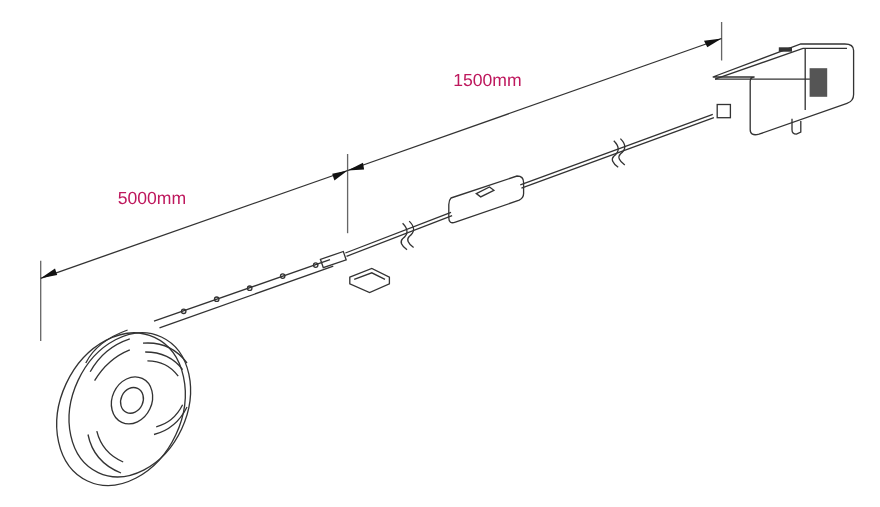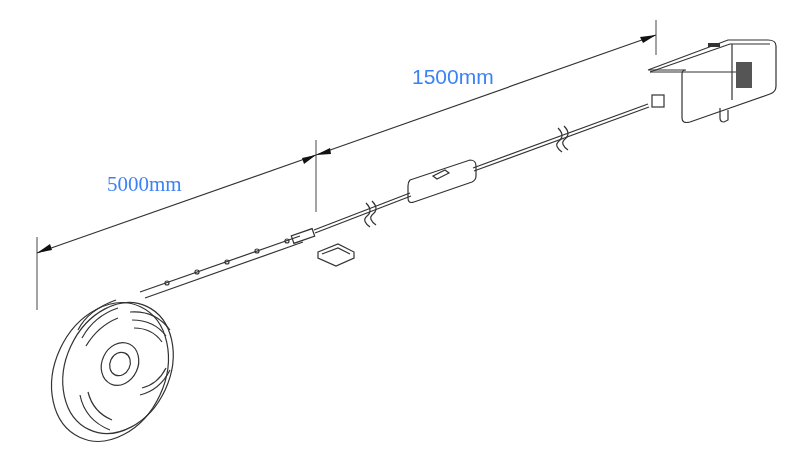--- a/index.html
+++ b/index.html
@@ -1,18 +1,18 @@
 <!DOCTYPE html>
 <html><head>
 <meta charset="utf-8">
 <style>
   html, body { margin:0; padding:0; background:#ffffff; }
   body { width:800px; height:461px; position:relative; overflow:hidden; font-family:"Liberation Sans", sans-serif; }
   svg { position:absolute; left:0; top:0; }
-  .dim-label { position:absolute; font-size:21px; color:#3b82f6; font-family:"Liberation Sans", sans-serif; }
+  .dim-label { position:absolute; font-size:16px; color:#be185d; font-family:"Liberation Sans", sans-serif; }
 </style>
 </head>
 <body>
 
 <svg width="800" height="461" viewBox="0 0 800 461" fill="none" stroke="#333" stroke-width="1.2">
 
   <g>
     <line x1="37" y1="237" x2="37" y2="310" stroke="#666"></line>
     <line x1="316" y1="140" x2="316" y2="212" stroke="#666"></line>
     <line x1="37" y1="253" x2="316" y2="155"></line>
@@ -78,14 +78,14 @@
     <path d="M650 72 l80 -28 l40 0"></path>
     <path d="M650 72 l0 0 l96 0"></path>
     <line x1="732" y1="44" x2="732" y2="100"></line>
     <rect x="736" y="62" width="16" height="26" fill="#555" stroke="none"></rect>
     <rect x="708" y="43" width="12" height="4" fill="#333" stroke="none"></rect>
     <path d="M720 108 l0 10 q0 4 4 4 l4 -2 l0 -10"></path>
     <rect x="652" y="95" width="12" height="12"></rect>
   </g>
 </svg>
 
-<div class="dim-label" style="left:107px; top:172px;font-family:Liberation Serif, serif;">5000mm</div>
+<div class="dim-label" style="left:107px; top:172px;">5000mm</div>
 <div class="dim-label" style="left:412px; top:65px;">1500mm</div>
 
 </body></html>

